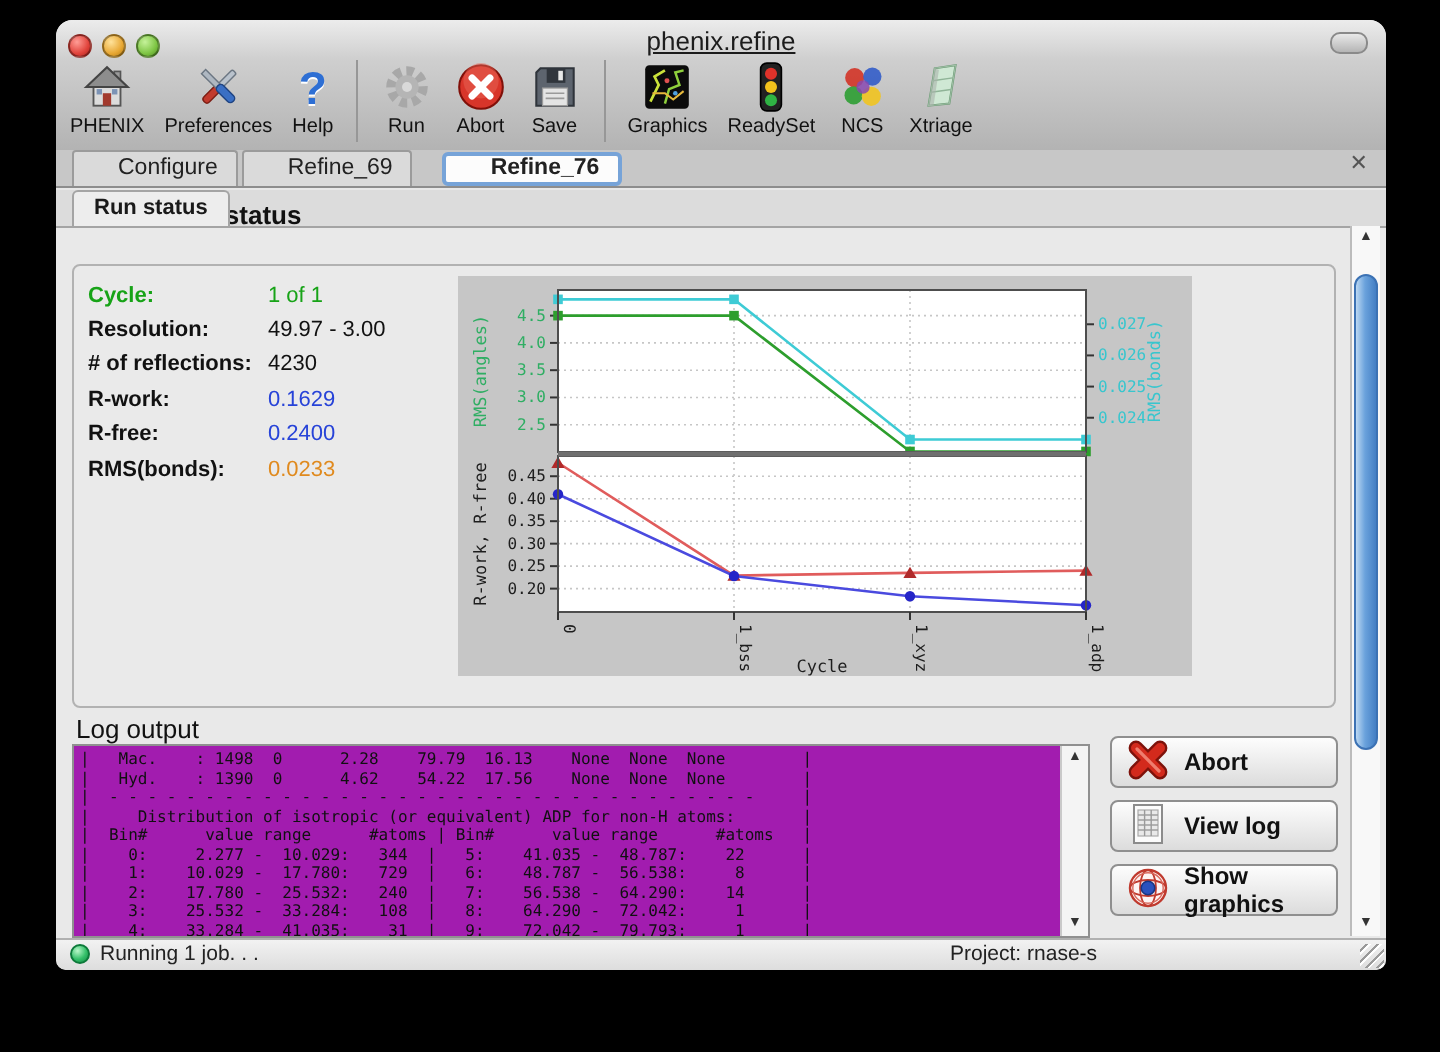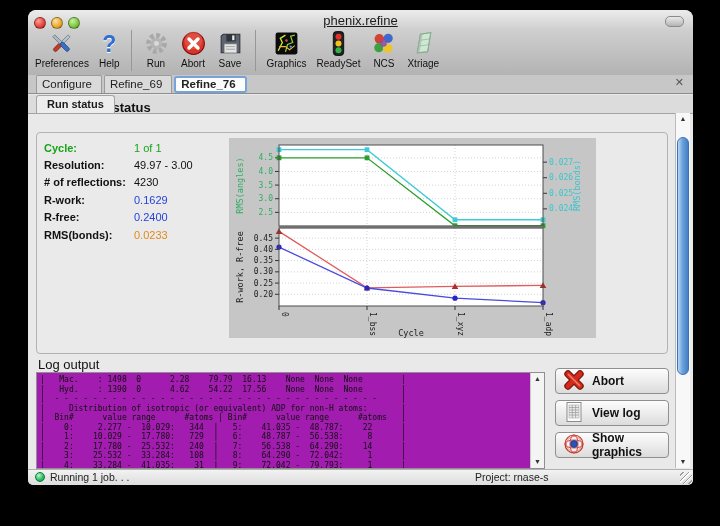--- a/index.html
+++ b/index.html
@@ -23,23 +23,23 @@
   .tb-item{display:flex;flex-direction:column;align-items:center;padding:0 5px;cursor:default;}
   .tb-icon{height:29px;display:flex;align-items:center;justify-content:center;}
   .tb-label{font-size:10px;color:#111;margin-top:0px;white-space:nowrap;}
   .tb-sep{width:1px;height:41px;background:#979797;margin:1px 6px 0 6px;}
   .help-glyph{font-size:23px;font-weight:bold;color:#2e6fd4;text-shadow:0 1px 0 #fff;line-height:26px;}
 
   
   #tabstrip{position:absolute;left:0;top:65px;width:665px;height:19px;background:#c7c7c7;
     border-bottom:1px solid #8d8d8d;display:flex;align-items:stretch;padding-left:8px;box-sizing:border-box;}
   .tab{font-size:11.5px;color:#222;background:#dadada;border:1px solid #9b9b9b;border-bottom:none;
-    padding:2px 9px 0 5px;margin-right:2px;border-radius:2px 2px 0 0;}
+    padding:2px 9px 0 22px;margin-right:2px;border-radius:2px 2px 0 0;}
   .tab.active{background:#fcfcfc;font-weight:bold;border:2px solid #76a3d8;border-radius:3px;
-    margin-top:1px;padding-top:0;}
+    margin-top:1px;padding-top:0;margin-left:13px;}
   #tab-close{position:absolute;right:9px;top:67px;font-size:11px;color:#555;line-height:11px;}
 
   
   #content{position:absolute;left:0;top:85px;width:665px;bottom:15px;background:#e9e9e9;}
   #runtab-strip{position:absolute;left:0;top:0;width:665px;height:18px;background:#dcdcdc;border-bottom:1px solid #a4a4a4;}
   #runtab{position:absolute;left:8px;top:0;height:18px;padding:2px 10px 0 10px;box-sizing:border-box;
     background:#ededed;border:1px solid #a4a4a4;border-bottom:none;border-radius:3px 3px 0 0;
     font-size:11px;font-weight:bold;color:#1a1a1a;z-index:2;text-align:center;}
 
   
@@ -89,20 +89,33 @@
 <div id="win">
 
   <div id="chrome">
     <span class="light" id="light-red"></span>
     <span class="light" id="light-yellow"></span>
     <span class="light" id="light-green"></span>
     <div id="win-title">phenix.refine</div>
     <div id="pill"></div>
 
     <div id="toolbar">
+      <div class="tb-item">
+        <span class="tb-icon">
+          <svg width="27" height="27" viewBox="0 0 26 26">
+                <rect x="16.5" y="5.5" width="3" height="6" fill="#9a9a9a" stroke="#555" stroke-width="0.8"></rect>
+                <rect x="6.5" y="12" width="13" height="10" fill="#dcdcdc" stroke="#555" stroke-width="0.9"></rect>
+                <polygon points="3,13 13,3.5 23,13" fill="#8d8d8d" stroke="#444" stroke-width="1"></polygon>
+                <rect x="11" y="16" width="4" height="6" fill="#a23a2e"></rect>
+                <rect x="8" y="14" width="2.6" height="2.6" fill="#7c93b5"></rect>
+                <rect x="15.4" y="14" width="2.6" height="2.6" fill="#7c93b5"></rect>
+              </svg>
+        </span>
+        <span class="tb-label">PHENIX</span>
+      </div>
       <div class="tb-item">
         <span class="tb-icon">
           <svg width="27" height="27" viewBox="0 0 26 26">
                 <g transform="rotate(45 13 13)">
                   <rect x="11.6" y="2.5" width="2.8" height="11" rx="1" fill="#b9c2cc" stroke="#6b7682" stroke-width="0.7"></rect>
                   <rect x="11.2" y="13" width="3.6" height="10" rx="1.6" fill="#c23b2e" stroke="#7d1f15" stroke-width="0.7"></rect>
                 </g>
                 <g transform="rotate(-45 13 13)">
                   <rect x="11.6" y="2.5" width="2.8" height="10" fill="#aeb7c1" stroke="#6b7682" stroke-width="0.7"></rect>
                   <rect x="11" y="12.2" width="4" height="10.5" rx="1.8" fill="#3a6fc4" stroke="#1f4482" stroke-width="0.7"></rect>

